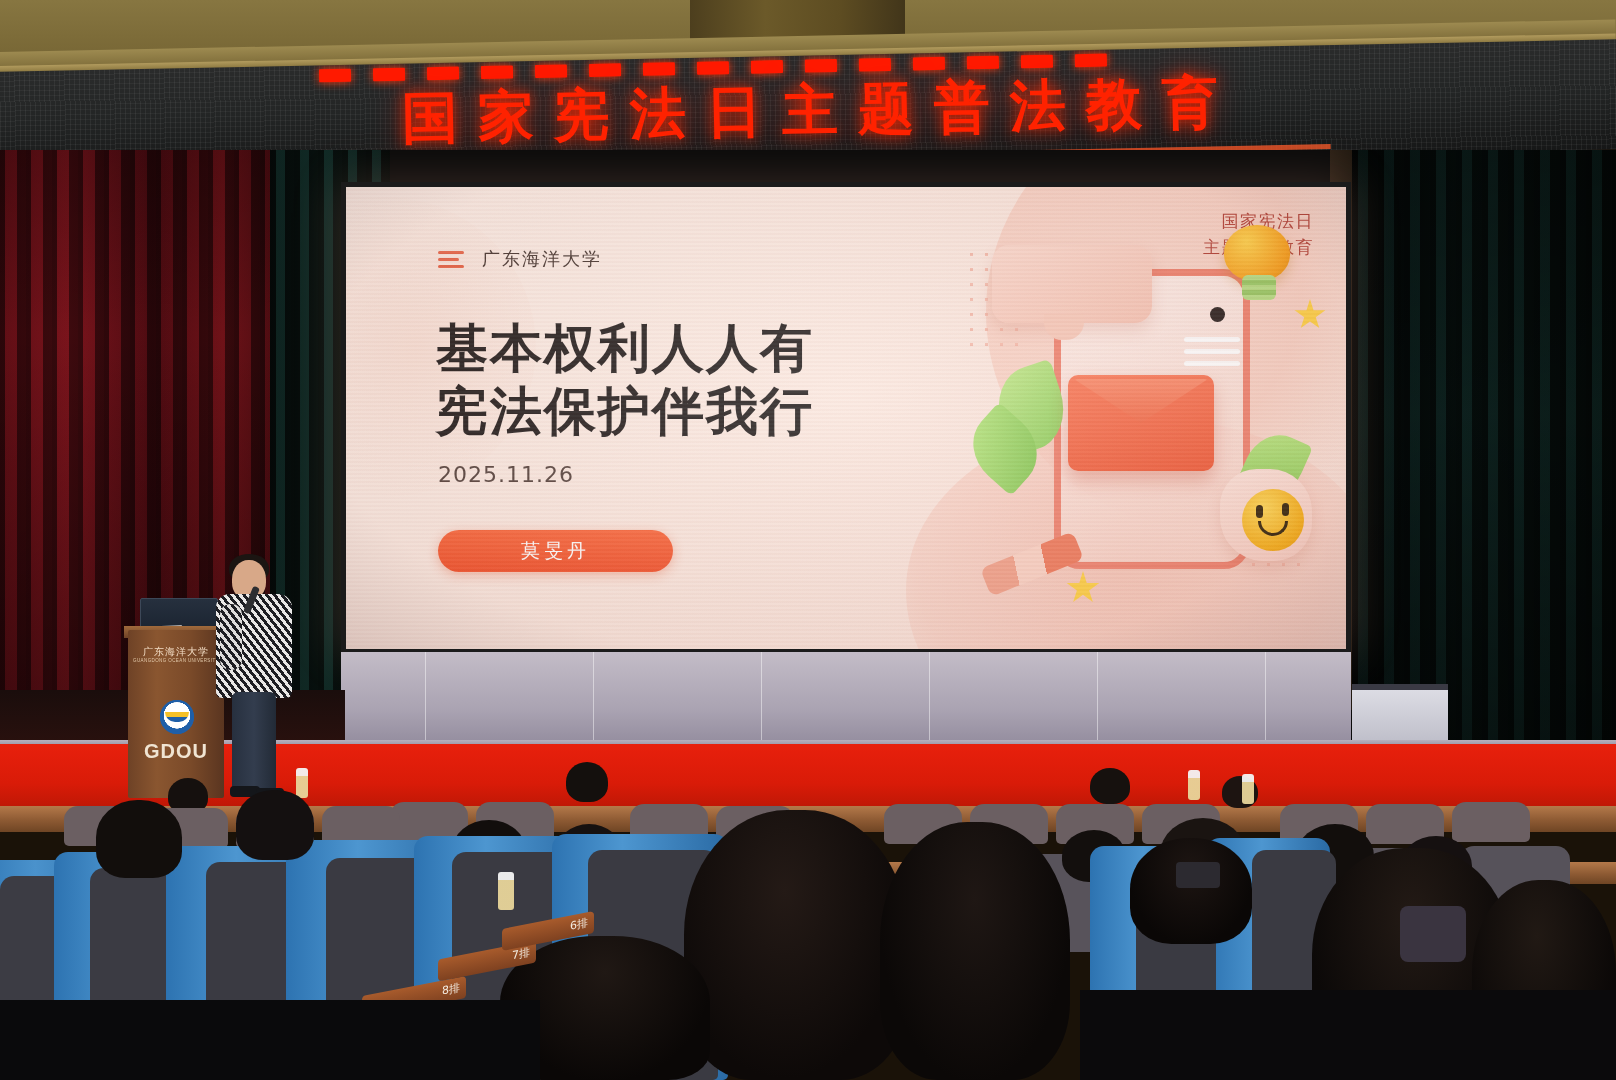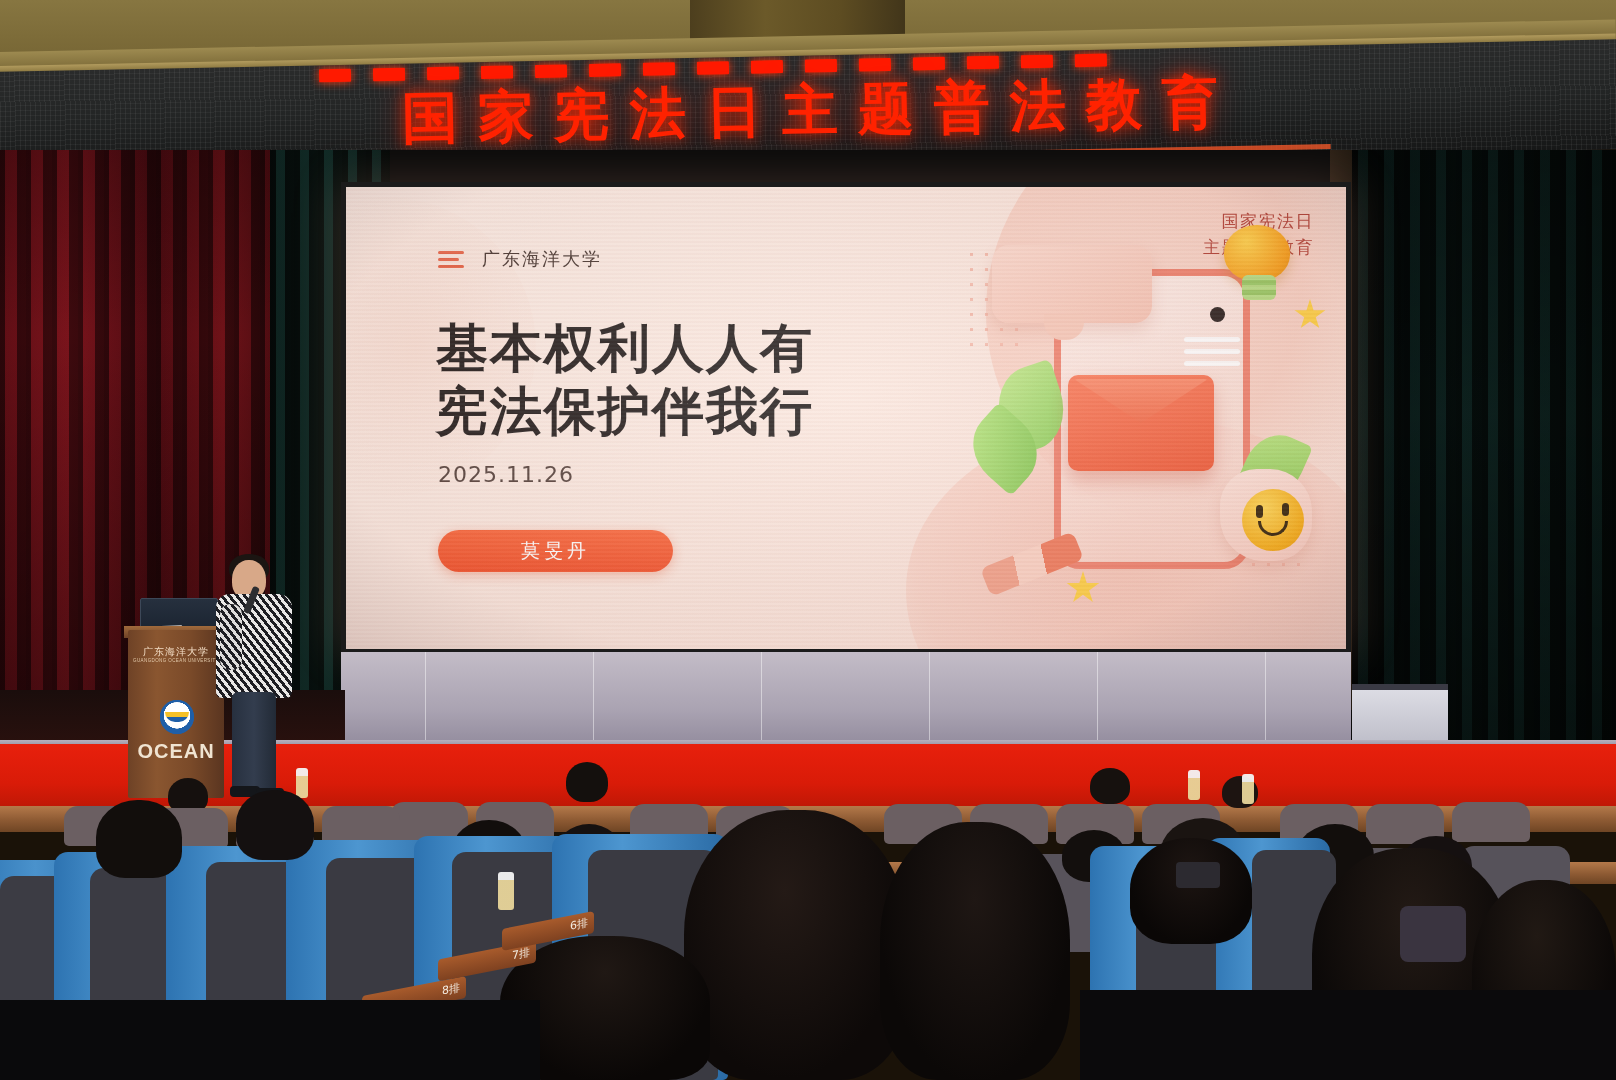--- a/index.html
+++ b/index.html
@@ -477,21 +477,21 @@
   <div class="stage-floor"></div>
 
   <div class="podium-laptop"></div>
   <div class="podium-paper"></div>
   <div class="podium-top"></div>
   <div class="podium"></div>
   <div class="podium-cn">广东海洋大学</div>
   <div class="podium-en">GUANGDONG OCEAN UNIVERSITY</div>
   <div class="podium-logo"></div>
   <div class="podium-logo-wave"></div>
-  <div class="podium-gdou">OCEAN</div>
+  <div class="podium-gdou">GDOU</div>
 
   <div class="presenter">
     <div class="p-hair"></div>
     <div class="p-head"></div>
     <div class="p-shirt"></div>
     <div class="p-jacket"></div>
     <div class="p-arm"></div>
     <div class="p-mic"></div>
     <div class="p-pants"></div>
     <div class="p-shoe"></div>

